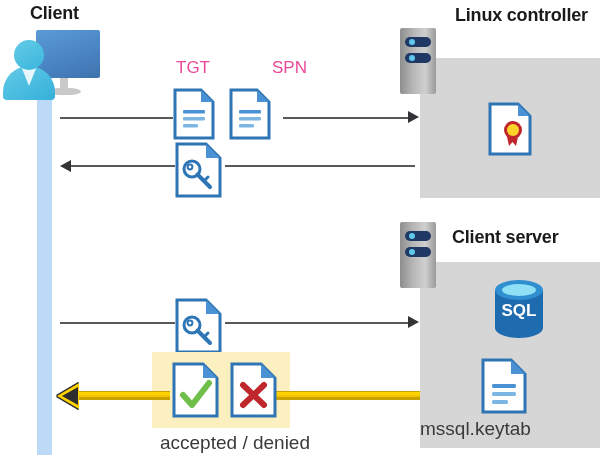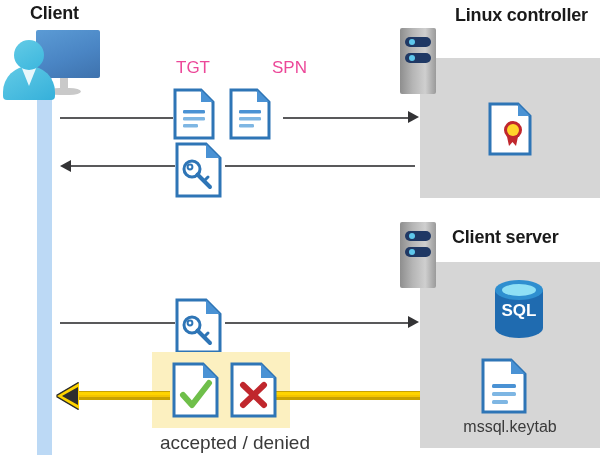--- a/index.html
+++ b/index.html
@@ -93,21 +93,21 @@
     background:linear-gradient(to right,#8e8e8e 0%,#b5b5b5 35%,#cfcfcf 70%,#9a9a9a 100%);
   }
   .rack-pill{
     position:absolute;left:5px;width:26px;height:10px;border-radius:5px;background:#1f3864;
   }
   .rack-dot{
     position:absolute;left:4px;top:2px;width:6px;height:6px;border-radius:50%;background:#5fc8ec;
   }
 
   
-  #keytab-label{left:420px;top:418px;width:180px;text-align:center;font-size:16px;color:#3a3a3a;}
+  #keytab-label{left:420px;top:418px;width:180px;text-align:left;font-size:19px;color:#3a3a3a;}
 </style>
 </head>
 <body>
 
 <div class="abs panel" id="dc-panel"></div>
 <div class="abs panel" id="linux-panel"></div>
 
 <div class="abs" id="lifeline"></div>
 
 <div class="abs" id="client-art">

